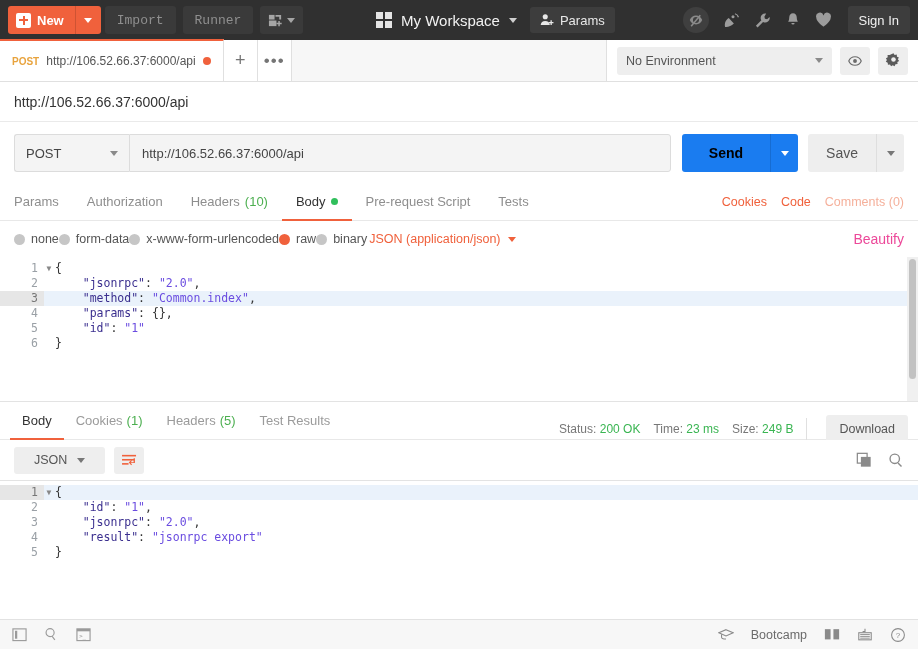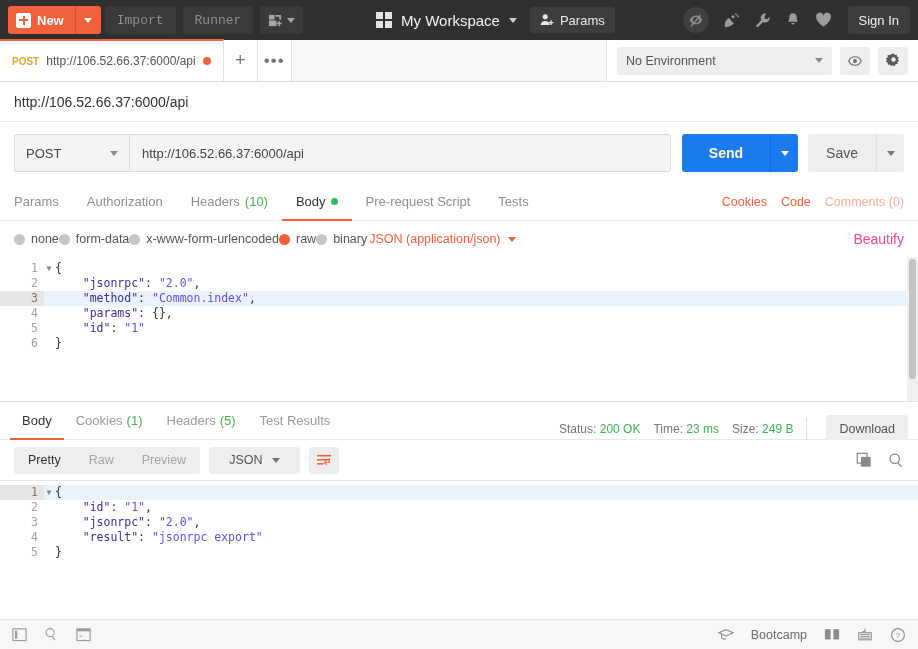--- a/index.html
+++ b/index.html
@@ -124,21 +124,21 @@
     align-items: center; justify-content: space-between; padding: 0 11px;
     font-size: 13px; color: #444; cursor: pointer;
   }
   .url-input {
     flex: 1; height: 38px; border: 1px solid #dcdcdc; border-radius: 0 3px 3px 0;
     background: #f4f4f4; padding: 0 12px; font-size: 13px; color: #444;
     font-family: "Liberation Sans", sans-serif;
   }
   .send-grp { display: flex; margin-left: 11px; }
   .btn-send {
-    height: 38px; padding: 0 27px; background: #1a7cf0; color: #fef9c3;
+    height: 38px; padding: 0 27px; background: #1a7cf0; color: #000000;
     font-size: 14px; font-weight: bold; border: none; border-radius: 3px 0 0 3px;
     cursor: pointer; font-family: "Liberation Sans", sans-serif;
   }
   .send-caret {
     width: 28px; height: 38px; background: #1a7cf0; color: #fff;
     display: flex; align-items: center; justify-content: center;
     border-radius: 0 3px 3px 0; border-left: 1px solid rgba(0,0,0,.12);
     cursor: pointer;
   }
   .save-grp { display: flex; margin-left: 10px; }
@@ -561,31 +561,20 @@
       <span class="meta-val">249 B</span>
     </span>
     <span class="divider-v"></span>
     <div class="btn-download">
       <span>Download</span>
     </div>
   </div>
 </div>
 
 <div class="resp-ctrl">
-  <div class="seg">
-    <div class="active">
-      <span>Pretty</span>
-    </div>
-    <div>
-      <span>Raw</span>
-    </div>
-    <div>
-      <span>Preview</span>
-    </div>
-  </div>
   <div class="fmt-sel">
     <span>JSON</span>
     <span class="caret-dn" style="color:#777"></span>
   </div>
   <div class="wrap-btn">
     <svg width="17" height="14" viewBox="0 0 18 15">
       <rect x="1" y="2" width="15" height="1.7" fill="#f0613c"></rect>
       <rect x="1" y="6.4" width="13" height="1.7" fill="#f0613c"></rect>
       <rect x="1" y="10.8" width="7" height="1.7" fill="#f0613c"></rect>
       <path d="M13.4 5.6v4.3h-3.1l1.4-1.5-.9-.9-2.6 2.8 2.6 2.7.9-.9-1.4-1.5h4.5V5.6z" fill="#f0613c"></path>

